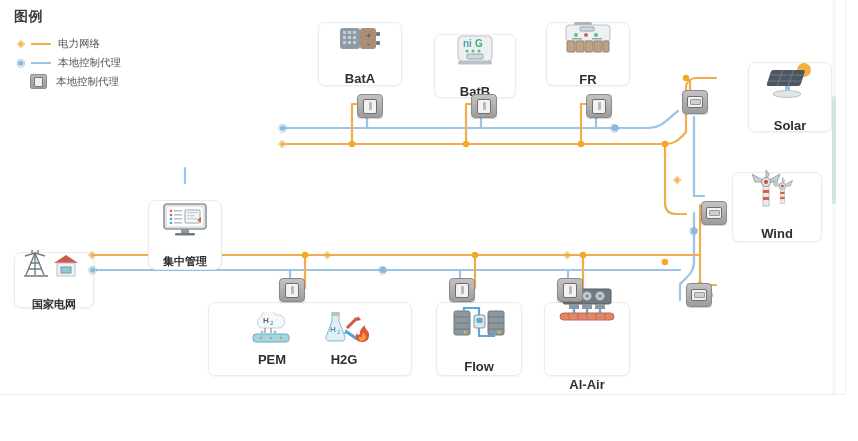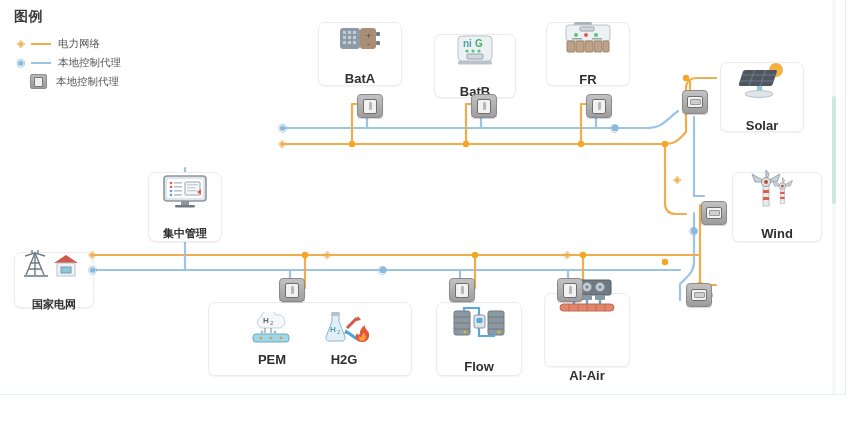--- a/index.html
+++ b/index.html
@@ -212,21 +212,21 @@
               <rect x="14" y="20" width="8" height="11" rx="1"></rect>
             <rect x="23" y="20" width="8" height="11" rx="1"></rect>
               <rect x="32" y="20" width="8" height="11" rx="1"></rect>
             <rect x="41" y="20" width="6" height="11" rx="1"></rect>
           </g>
         </svg>
       </span>
       <span class="lbl">FR</span>
     </div>
 
-    <div class="card" style="left:720px;top:62px;width:82px;height:68px;">
+    <div class="card" style="left:748px;top:62px;width:82px;height:68px;">
       <span>
         <svg width="56" height="38" viewBox="0 0 56 38">
           <circle cx="42" cy="8" r="7" fill="#f3b23f"></circle>
           <g transform="skewX(-18)">
             <rect x="12" y="8" width="34" height="16" rx="2" fill="#4e5761"></rect>
             <g stroke="#717d88" stroke-width="1">
               <line x1="12" y1="13" x2="46" y2="13"></line>
                 <line x1="12" y1="19" x2="46" y2="19"></line>
               <line x1="23" y1="8" x2="23" y2="24"></line>
                 <line x1="34" y1="8" x2="34" y2="24"></line>
@@ -266,21 +266,21 @@
             <circle cx="20" cy="14" r="4.5" fill="#dfe6ea" stroke="#8d979f"></circle>
               <circle cx="20" cy="14" r="2" fill="#c0522c"></circle>
           </g>
         </svg>
       </span>
       <span class="lbl">Wind</span>
     </div>
 
 
 
-    <div class="card" style="left:148px;top:172px;width:72px;height:68px;border-radius:8px;">
+    <div class="card" style="left:148px;top:200px;width:72px;height:68px;border-radius:8px;">
       <span>
         <svg width="48" height="34" viewBox="0 0 48 34">
           <rect x="3" y="2" width="42" height="25" rx="3" fill="#dfe6ea" stroke="#8d979f" stroke-width="1.6"></rect>
           <rect x="6" y="5" width="36" height="19" rx="2" fill="#fff"></rect>
           <g fill="#e05b4b">
               <circle cx="10" cy="9" r="1.3"></circle>
               <circle cx="10" cy="13" r="1.3"></circle>
             </g>
           <g fill="#4ea3d8">
               <circle cx="10" cy="17" r="1.3"></circle>
@@ -392,21 +392,21 @@
             <circle cx="49" cy="27" r="1.6" fill="#e0b23c"></circle>
           <path d="M14 6 L14 3 L29 3 L29 10" fill="none" stroke="#5aa9d6" stroke-width="2.2"></path>
           <path d="M29 22 L29 31 L44 31 L44 28" fill="none" stroke="#5aa9d6" stroke-width="2.2"></path>
           <rect x="24" y="10" width="11" height="13" rx="2" fill="#dfe6ea" stroke="#8d979f"></rect>
           <rect x="26.5" y="13" width="6" height="5" rx="1" fill="#5aa9d6"></rect>
         </svg>
       </span>
       <span class="lbl">Flow</span>
     </div>
 
-    <div class="card" style="left:544px;top:293px;width:84px;height:72px;gap:37px;">
+    <div class="card" style="left:544px;top:302px;width:84px;height:72px;gap:37px;">
       <span>
         <svg width="60" height="36" viewBox="0 0 60 36">
           <rect x="6" y="3" width="48" height="15" rx="2" fill="#6f7a82" stroke="#555e64"></rect>
           <g>
               <circle cx="17" cy="10" r="4.5" fill="#c8d1d7" stroke="#8d979f"></circle>
               <circle cx="30" cy="10" r="4.5" fill="#c8d1d7" stroke="#8d979f"></circle>
               <circle cx="43" cy="10" r="4.5" fill="#c8d1d7" stroke="#8d979f"></circle>
             </g>
           <g fill="#7f8a92">
               <circle cx="17" cy="10" r="1.8"></circle>

